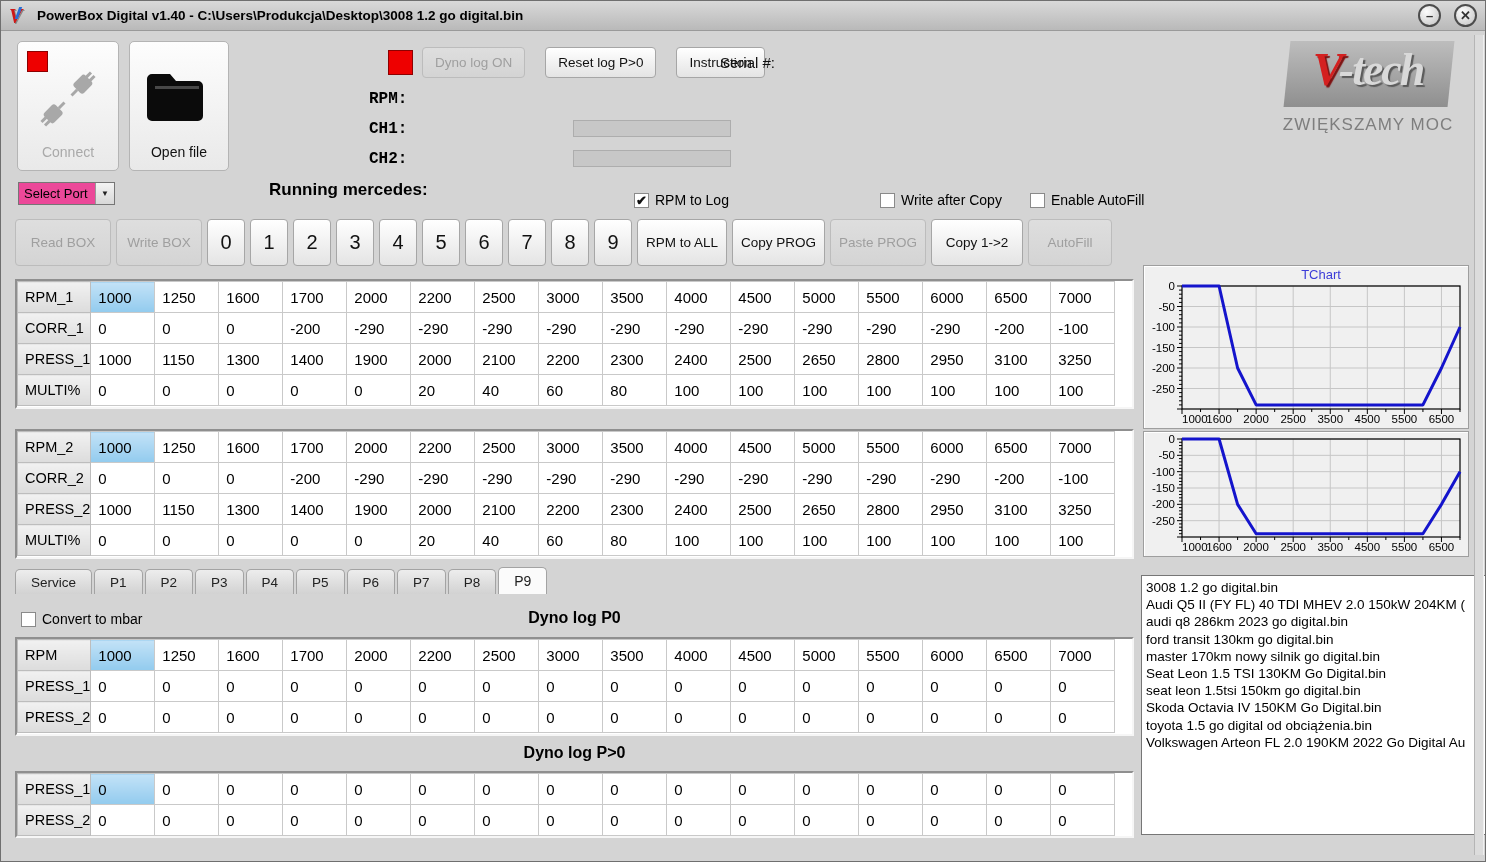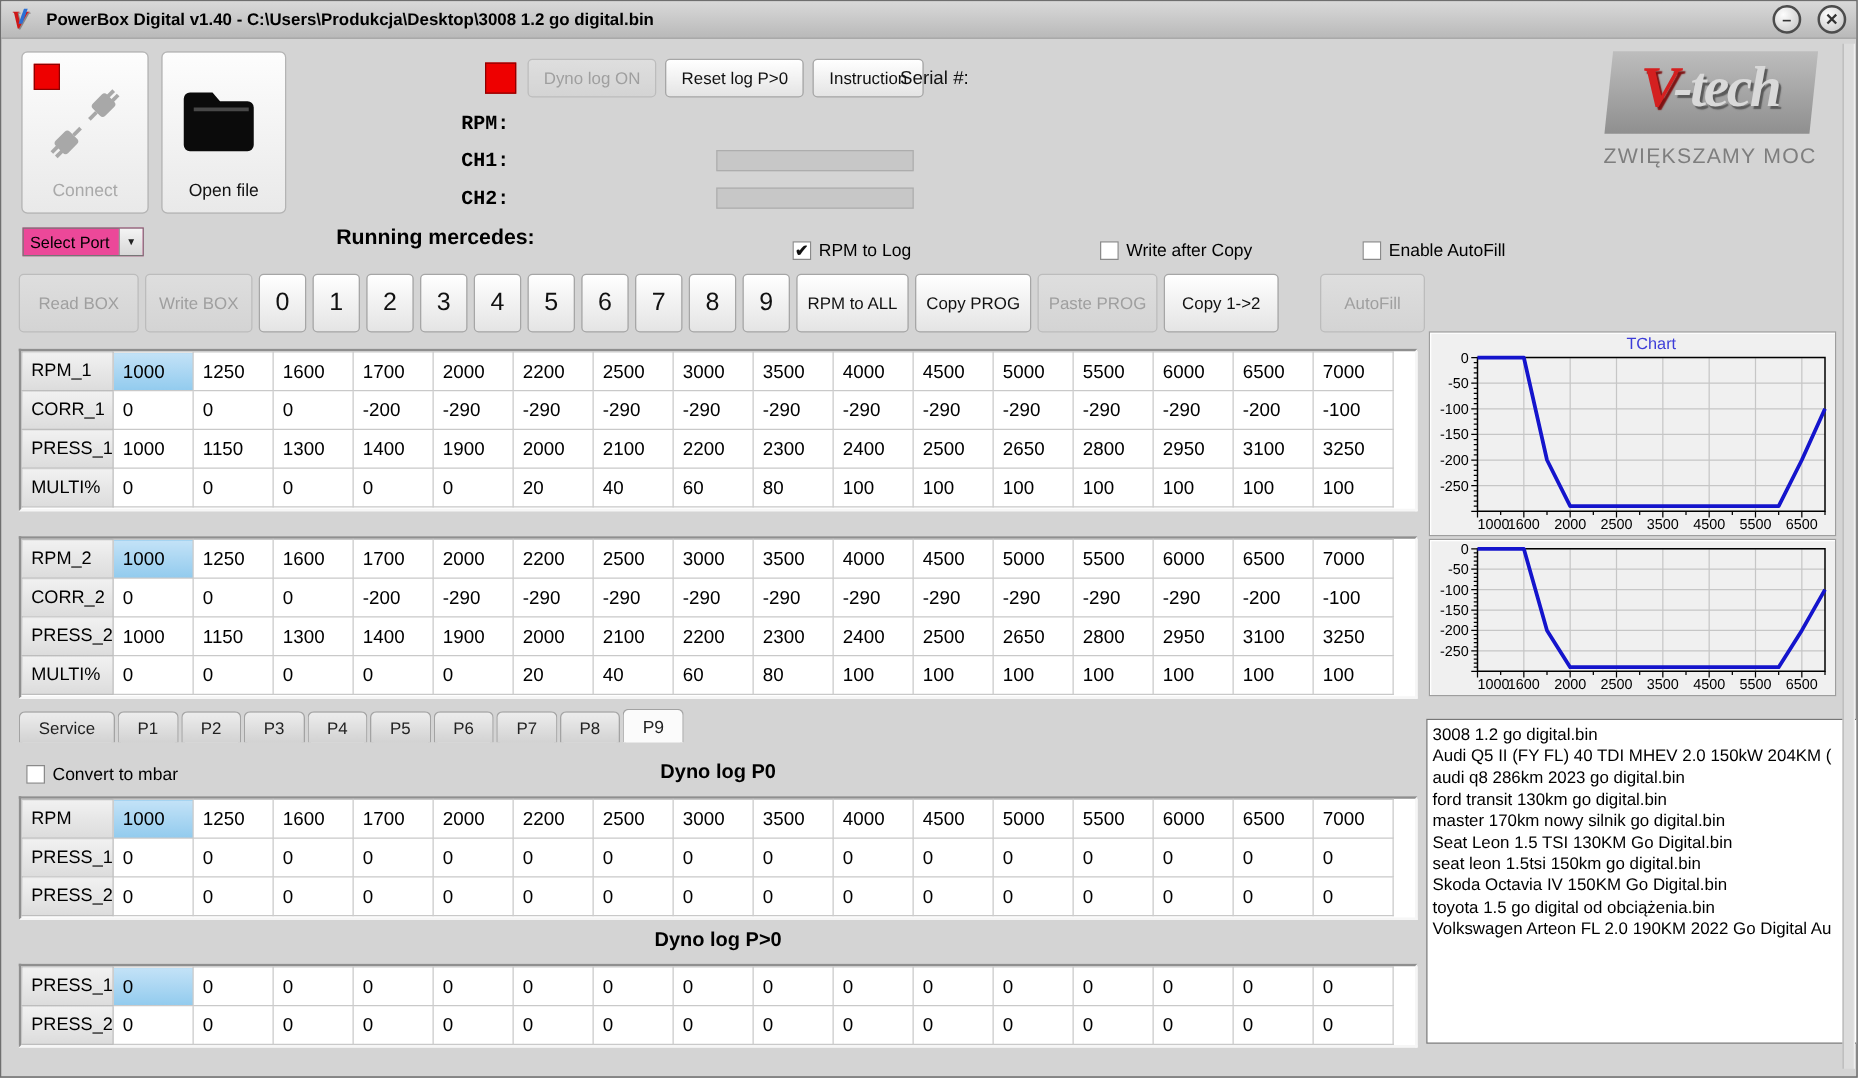--- a/index.html
+++ b/index.html
@@ -46,21 +46,21 @@
   .redsq { background:#ee0000; border:1px solid #8d0000; }
   .conn-red { position:absolute; left:9px; top:9px; width:21px; height:21px; }
   
   .btn {
     background: linear-gradient(#ffffff,#e4e4e4);
     border:1px solid #a6a6a6; border-radius:4px;
     font-family:"Liberation Sans",sans-serif; font-size:13.5px; color:#111;
     display:flex; align-items:center; justify-content:center; cursor:default;
   }
   .btn.dis { background: linear-gradient(#dedede,#d4d4d4); color:#9f9f9f; border-color:#bcbcbc; }
-  .topbtns { position:absolute; left:421px; top:46px; display:flex; gap:7px; height:31px; }
+  .topbtns { position:absolute; left:421px; top:46px; display:flex; gap:20px; height:31px; }
   .topbtns .btn { padding:0 12px; }
   .serial { position:absolute; left:719px; top:53px; font-size:15px; color:#111; }
   .chlabel { position:absolute; font-size:16px; font-weight:600; color:#000;font-family:Liberation Mono, monospace; }
   .chbar { position:absolute; width:158px; height:17px; background:#c7c7c7; border:1px solid #adadad; }
   
   .selectport {
     position:absolute; left:17px; top:181px; width:97px; height:23px;
     background:#ec4899; border:1px solid #767676; display:flex; align-items:center;
     font-size:13px; padding-left:5px; color:#000;
   }
@@ -85,21 +85,21 @@
   .vtech .word {
     position:absolute; left:0; top:2px; width:100%;
     font: italic 900 46px "Liberation Serif", serif; letter-spacing:-2px;
     color:#d9d9d9; text-shadow: 2px 2px 1px #5a5a5a;
   }
   .vtech .word .v { color:#d42020; text-shadow: 2px 2px 1px #7e1111; }
   .vtech .tagline { position:absolute; left:0; top:74px; width:100%; font-size:17px; color:#7e7e7e; letter-spacing:1px; }
   
   .actions { position:absolute; left:14px; top:218px; height:47px; display:flex; gap:5px; }
   .actions .btn { height:47px; }
-  .w96{width:96px}.w86{width:86px}.w90{width:90px}.w93{width:93px}.w96b{width:96px}.w92{width:92px}.w84{width:84px;margin-left:28px}
+  .w96{width:96px}.w86{width:86px}.w90{width:90px}.w93{width:93px}.w96b{width:96px}.w92{width:92px}.w84{width:84px;margin-left:0}
   .digit { width:38px; font-size:20px; font-weight:500; }
   
   .panel {
     position:absolute; background:#fff;
     border-top:2px solid #8f8f8f; border-left:2px solid #8f8f8f;
     border-bottom:2px solid #f6f6f6; border-right:2px solid #f6f6f6;
   }
   table.grid { border-collapse: collapse; table-layout: fixed; }
   table.grid td {
     height:31px; border:1px solid #c9c9c9; font-size:15px; color:#000;
@@ -207,21 +207,21 @@
   <div class="runprog">Running mercedes:</div>
 
   <div class="cb" style="left:633px;top:191px;">
     <span class="box">✔</span>
     <span>RPM to Log</span>
   </div>
   <div class="cb" style="left:879px;top:191px;">
     <span class="box"></span>
     <span>Write after Copy</span>
   </div>
-  <div class="cb" style="left:1089px;top:191px;text-align:right;">
+  <div class="cb" style="left:1029px;top:191px;text-align:right;">
     <span class="box"></span>
     <span>Enable AutoFill</span>
   </div>
 
   <div class="actions">
     <div class="btn dis w96">Read BOX</div>
     <div class="btn dis w86">Write BOX</div>
     <span id="digits" style="display:flex;gap:5px;">
         <div class="btn digit">0</div>
         <div class="btn digit">1</div>

